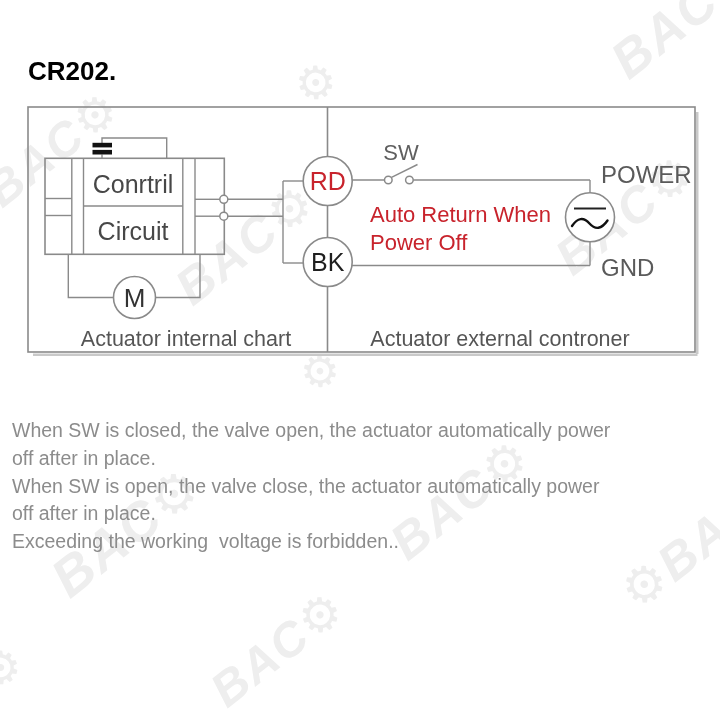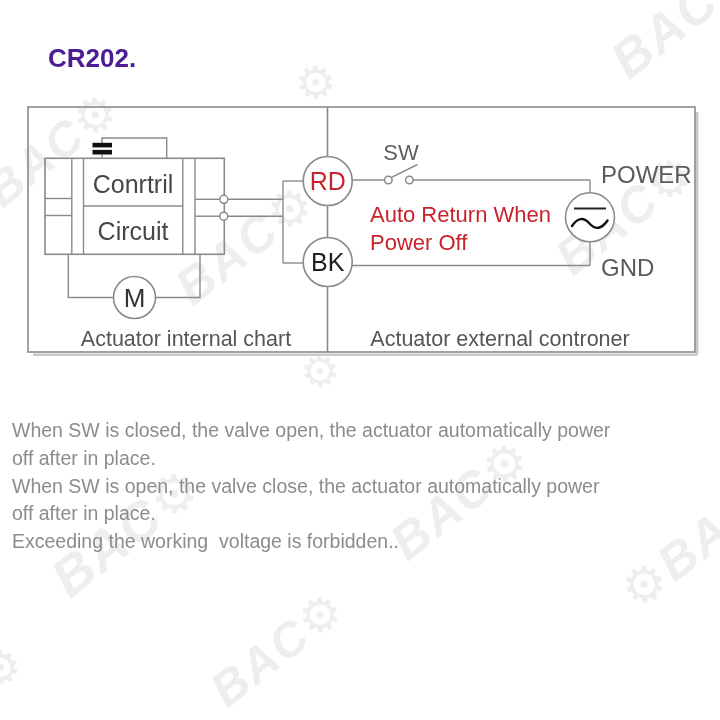--- a/index.html
+++ b/index.html
@@ -7,22 +7,22 @@
        font-family:"Liberation Sans","DejaVu Sans",sans-serif;}
   .page{position:absolute;inset:0;width:720px;height:720px;background:#fff;}
 
   
   .wm{position:absolute;color:#eeeeee;z-index:0;white-space:nowrap;pointer-events:none;
       font-weight:700;font-style:italic;letter-spacing:2px;}
   .wm .gear{font-style:normal;}
 
   .content{position:absolute;inset:0;z-index:1;}
 
-  .title{position:absolute;left:28px;top:43px;font-size:26px;font-weight:700;color:#4c1d95;
-         letter-spacing:0px;margin-left:20px;}
+  .title{position:absolute;left:28px;top:56px;font-size:26px;font-weight:700;color:#000000;
+         letter-spacing:0px;}
 
   svg{position:absolute;left:0;top:0;}
 
   
   .ln{stroke:#8a8a8a;stroke-width:1.6;fill:none;}
   .lnthin{stroke:#8a8a8a;stroke-width:1.4;fill:none;}
   .shadow{stroke:#c9c9c9;stroke-width:2.6;fill:none;}
   .node{fill:#ffffff;stroke:#8a8a8a;stroke-width:1.6;}
   .smallnode{fill:#ffffff;stroke:#8a8a8a;stroke-width:1.5;}
   .cap{fill:#111111;stroke:none;}

